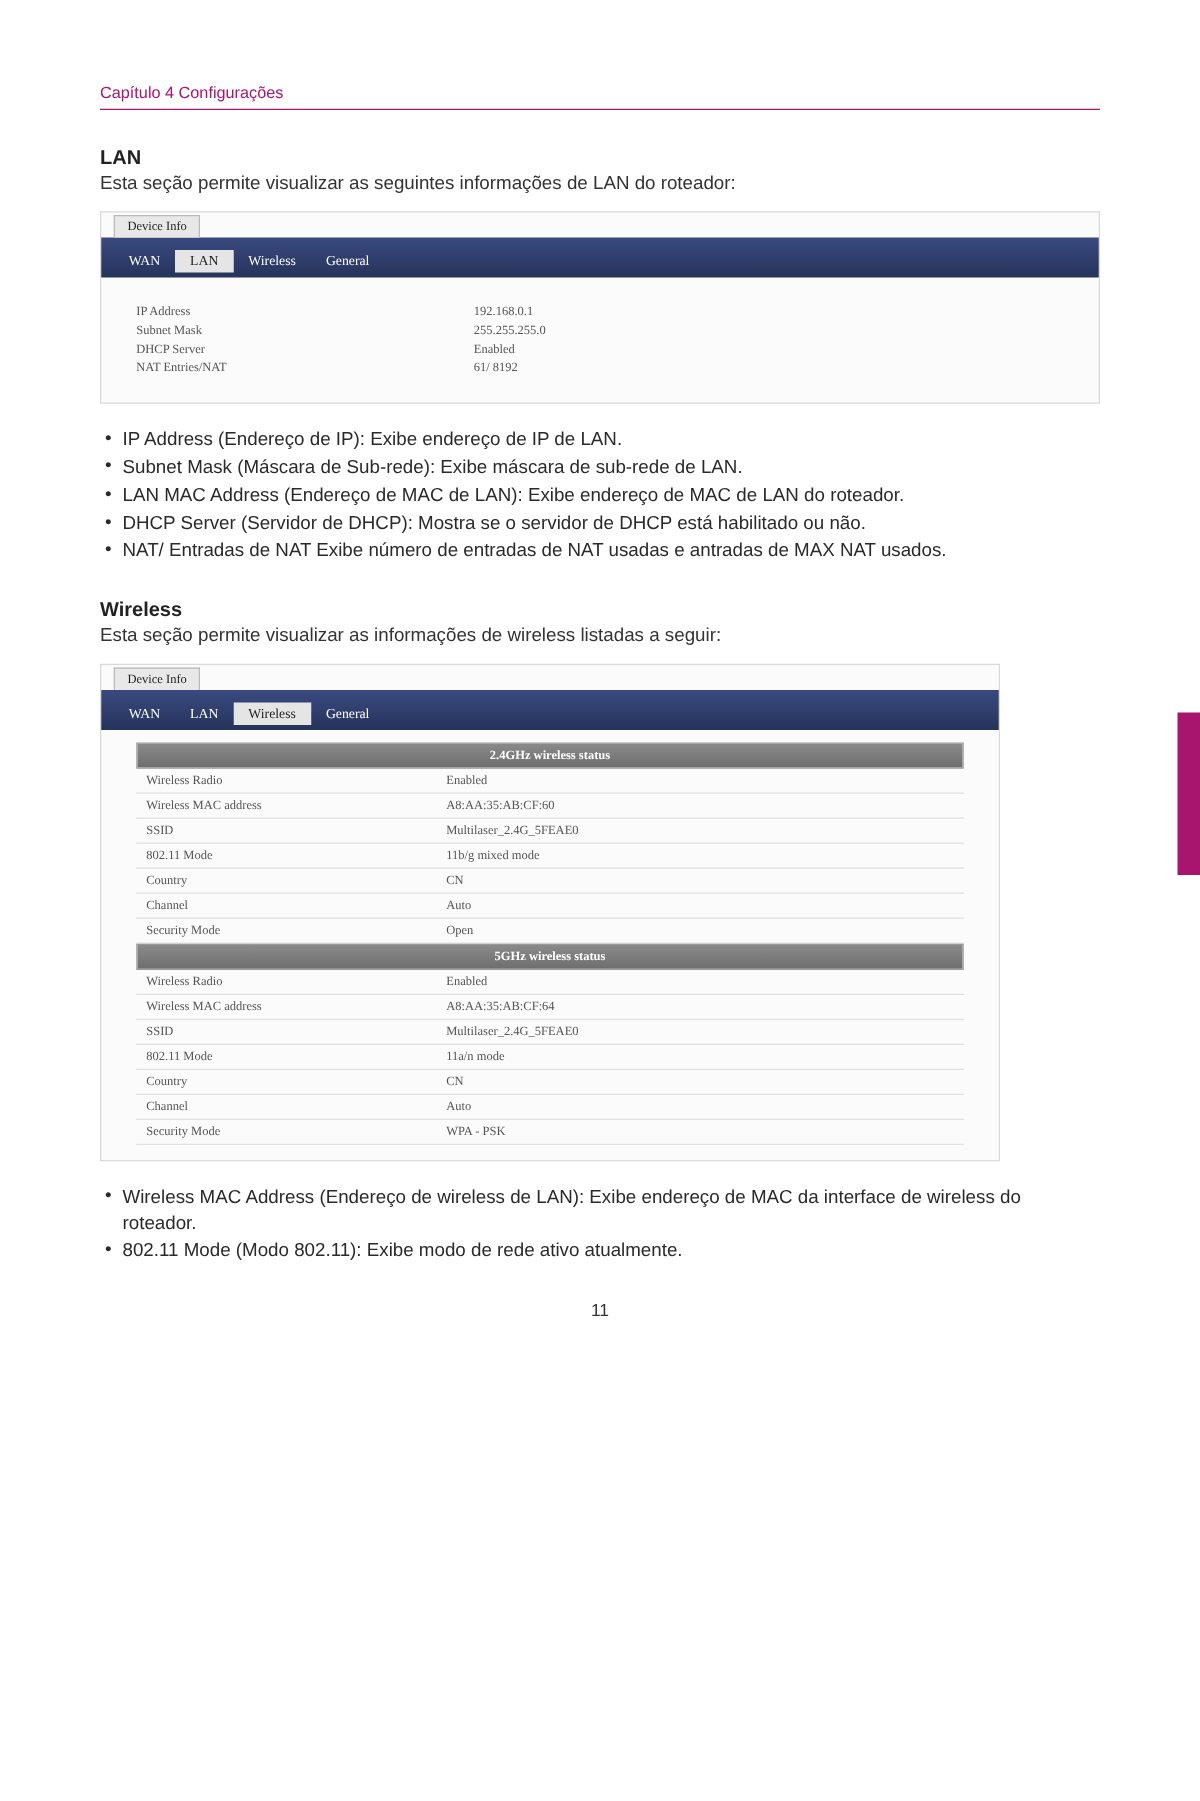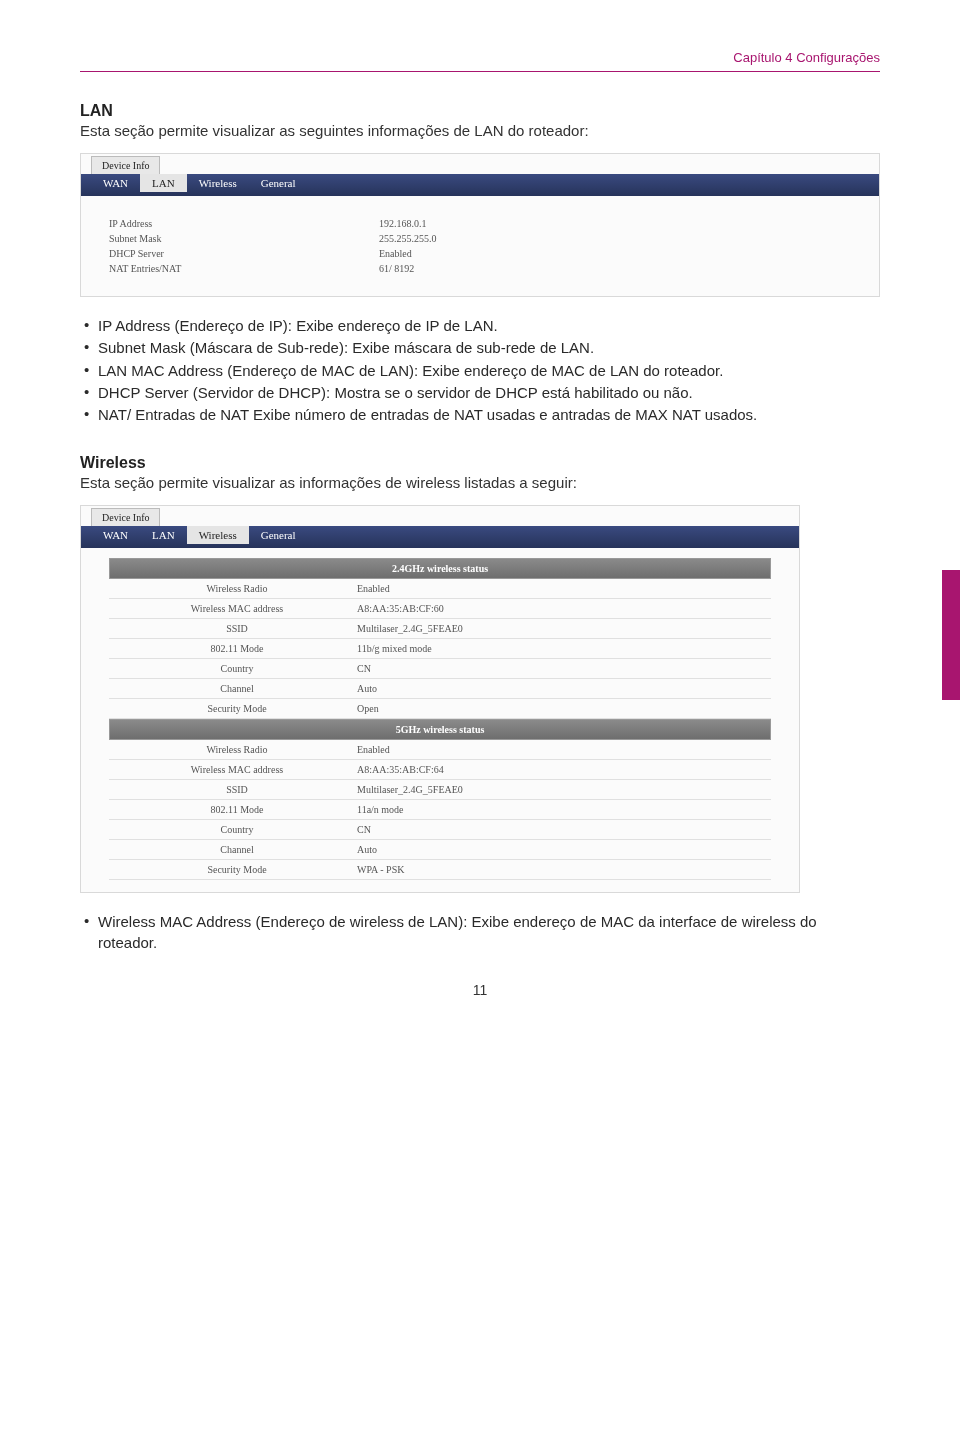--- a/index.html
+++ b/index.html
@@ -7,24 +7,25 @@
     font-family: Arial, Helvetica, sans-serif;
     background: #fff;
     width: 960px;
     margin: 0 auto;
     position: relative;
     padding: 50px 80px 40px 80px;
     font-size: 13px;
     color: #3a3a3a;
   }
   .chapter-header {
-    text-align: right;
+    text-align: left;
     color: #a8156f;
     font-size: 13px;
     margin-bottom: 6px;
+    margin-top: 16px;
   }
   .header-line {
     border: none;
     border-top: 1.5px solid #a8156f;
     margin-bottom: 30px;
   }
   .section-heading {
     font-weight: bold;
     font-size: 16px;
     color: #222;
@@ -49,21 +50,21 @@
     background: #e8e8e8;
     border: 1px solid #bbb;
     border-bottom: none;
     padding: 3px 10px;
     margin: 2px 0 0 10px;
     font-size: 10px;
     color: #222;
   }
   .tab-bar {
     background: linear-gradient(#3a4a80, #26335a);
-    padding: 0 10px 4px 10px;
+    padding: 10px 10px 4px 10px;
     display: flex;
     gap: 0;
   }
   .tab {
     padding: 3px 12px;
     color: #fff;
     font-size: 11px;
     cursor: pointer;
   }
   .tab.active {
@@ -95,21 +96,20 @@
     text-align: center;
     font-weight: bold;
     font-size: 10px;
     padding: 4px;
     border: 1px solid #999;
   }
   .status-row {
     display: flex;
     border-bottom: 1px solid #e0e0e0;
     padding: 4px 8px;
-    text-align: center;
   }
   .status-label {
     width: 240px;
     font-size: 10px;
     color: #555;
   }
   .status-value {
     font-size: 10px;
     color: #555;
   }
@@ -260,17 +260,18 @@
     <div class="status-row">
         <span class="status-label">Security Mode</span>
         <span class="status-value">WPA - PSK</span>
       </div>
   </div>
   <div style="height:12px;"></div>
 </div>
 
 <ul class="bullet-list">
   <li>Wireless MAC Address (Endereço de wireless de LAN): Exibe endereço de MAC da interface de wireless do roteador.</li>
+  <li>802.11 Mode (Modo 802.11): Exibe modo de rede ativo atualmente.</li>
 </ul>
 
 <div class="page-number">11</div>
 
 <div class="side-tab"></div>
 
 </body></html>

